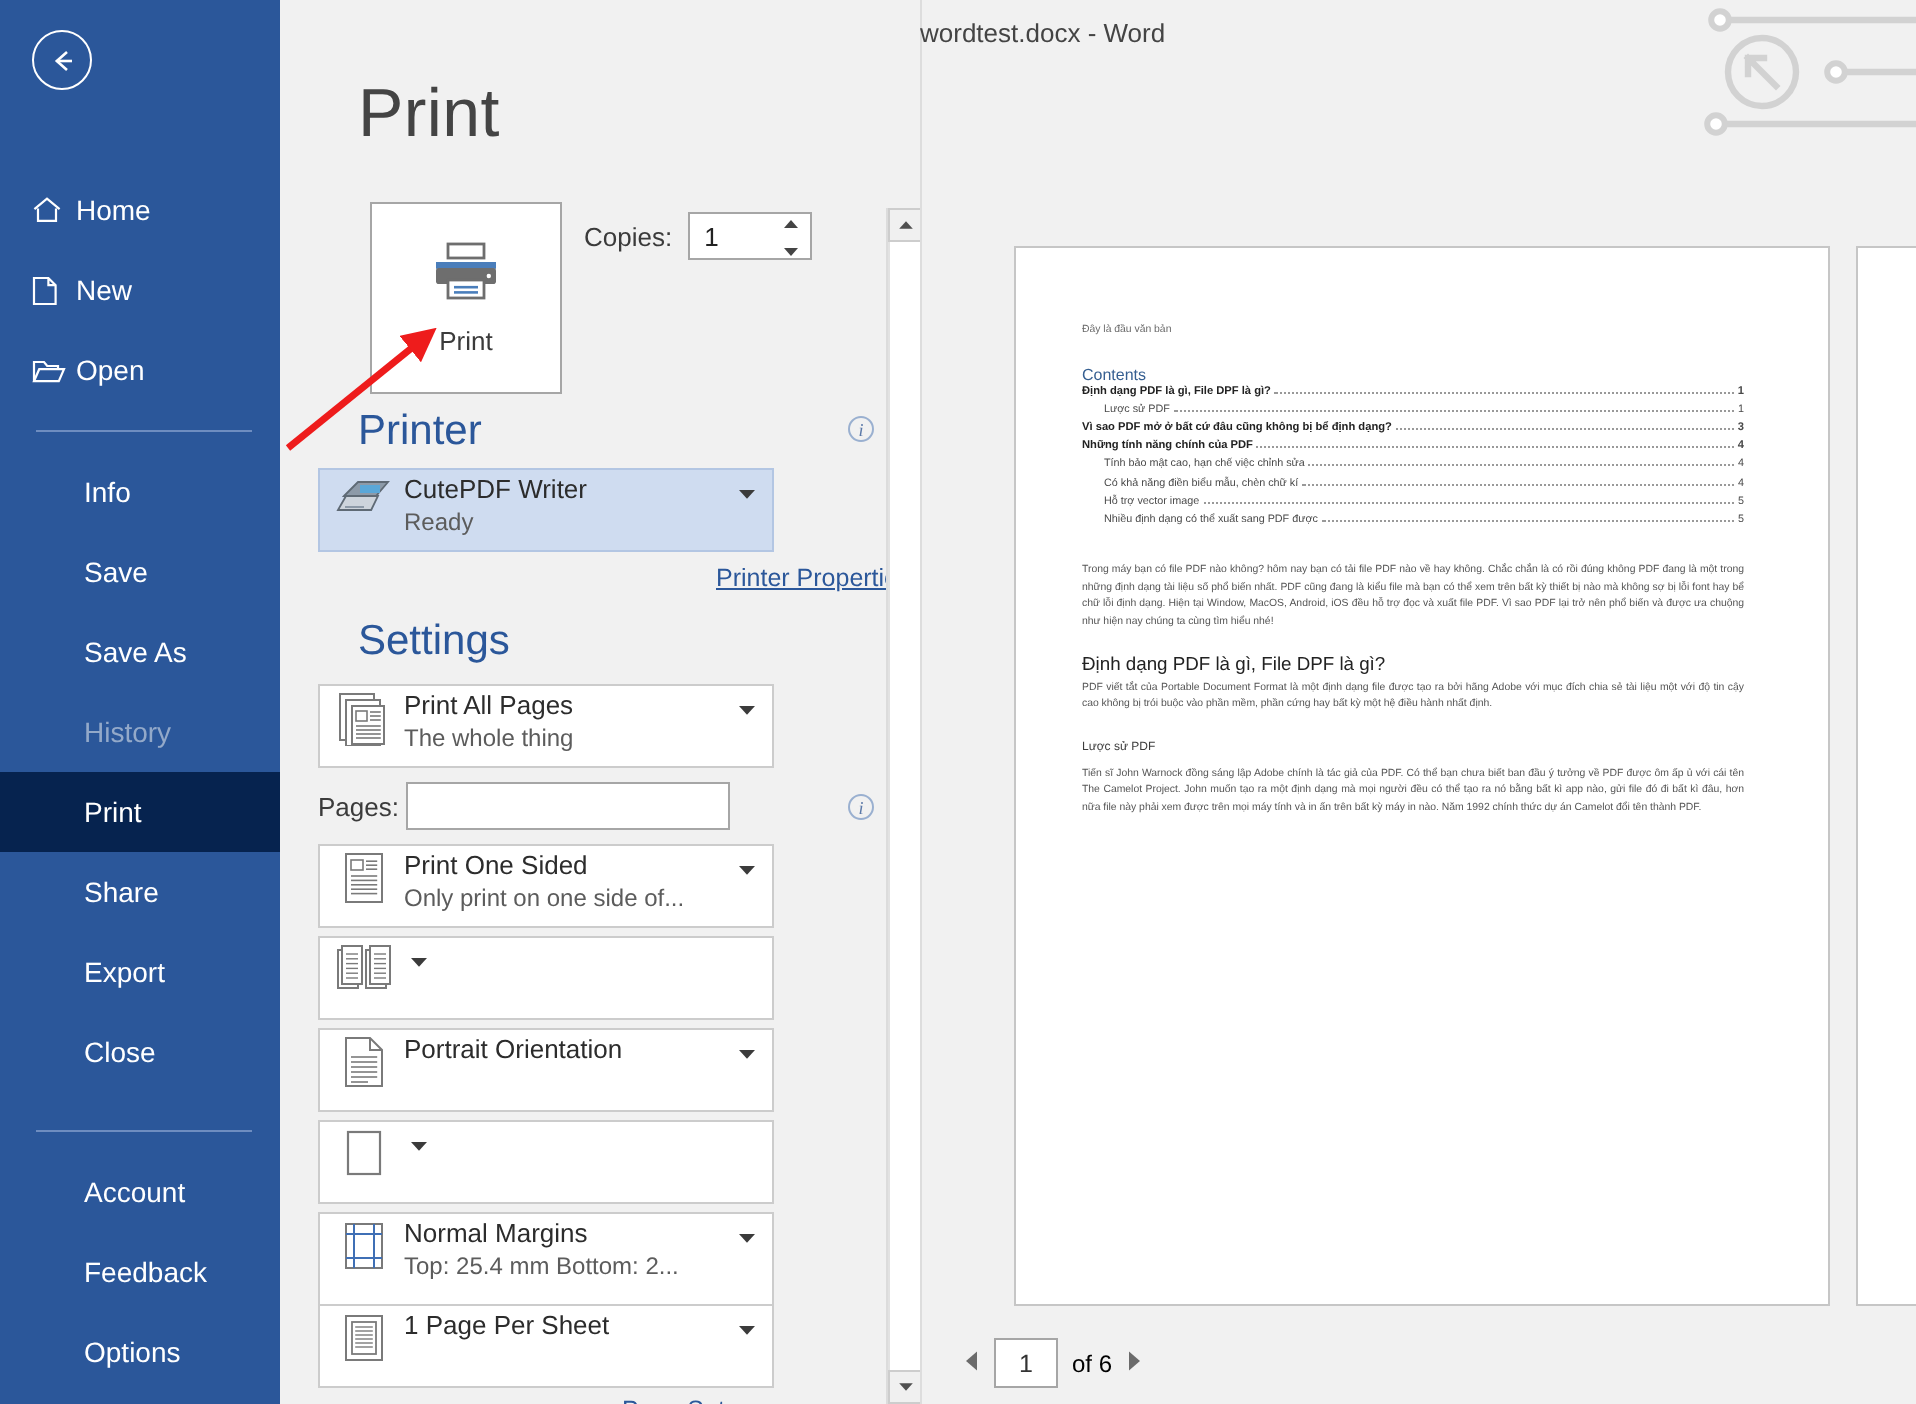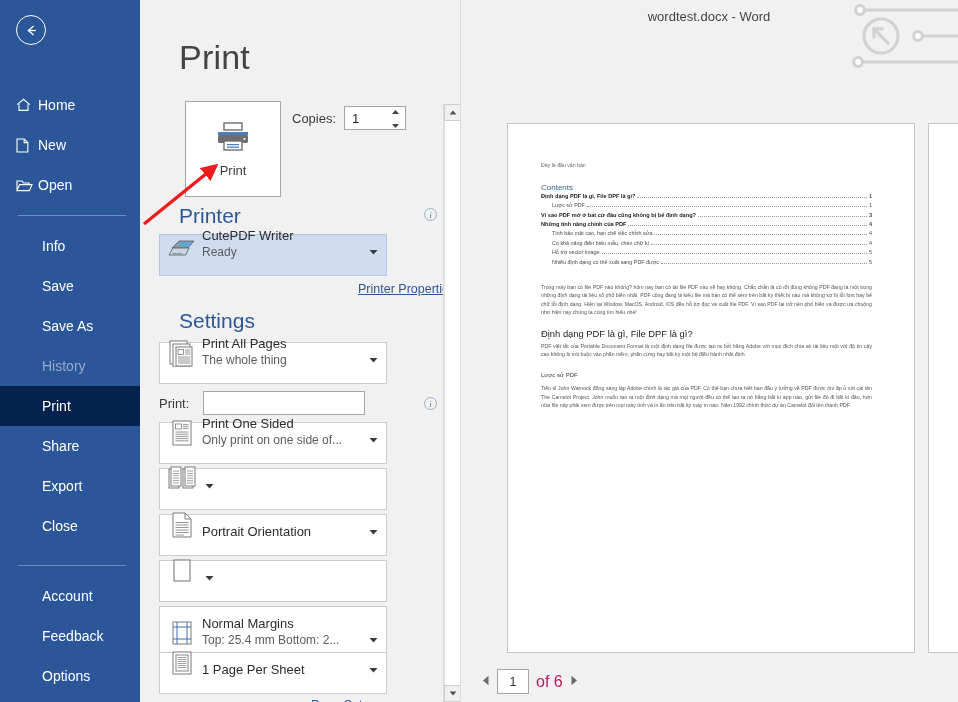--- a/index.html
+++ b/index.html
@@ -89,21 +89,21 @@
   .info-ico {
     position: absolute; width: 13px; height: 13px;
     border: 1px solid #9ab0d0; border-radius: 50%;
     color: #5b79a8; font-size: 9px; font-style: italic;
     display: flex; align-items: center; justify-content: center;
     font-family: "Liberation Serif", serif;
   }
   .combo {
     position: absolute; left: 19px; width: 228px;
     border: 1px solid #cccccc; background: #ffffff;
-    display: flex; align-items: flex-end; padding: 16px 4px;
+    display: flex; align-items: flex-start; padding: 2px 4px;
   }
   .combo.printer-sel { background: #cfdcf0; border-color: #b3c6e3; }
   .combo .cicon {
     width: 36px; flex: 0 0 36px; display: flex;
     align-items: center; justify-content: center;
   }
   .combo .ctext { flex: 1; overflow: hidden; padding-left: 2px; }
   .combo .c1 { font-size: 13px; color: #2c2c2c; white-space: nowrap; }
   .combo .c2 { font-size: 12px; color: #5c5c5c; white-space: nowrap; margin-top: 2px; }
   .combo .caret { width: 18px; flex: 0 0 18px; text-align: center; }
@@ -139,21 +139,21 @@
   .preview-pane {
     position: relative; flex: 1; height: 702px;
     background: #f1f1f1; overflow: hidden;
   }
   .pane-divider {
     position: absolute; left: 0; top: 0; width: 1px; height: 702px;
     background: #dddddd;
   }
   .titlebar {
     position: absolute; top: 9px; left: 0; width: 100%;
-    text-align: center; font-size: 13px; color: #444444;
+    text-align: left; font-size: 13px; color: #444444;
   }
   .deco {
     position: absolute; right: -10px; top: 2px;
     width: 120px; height: 68px; opacity: 1;
   }
   .doc-page {
     position: absolute; background: #ffffff;
     border: 1px solid #c6c6c6;
   }
   .doc-page.p1 { left: 47px; top: 123px; width: 408px; height: 530px; }
@@ -186,21 +186,21 @@
   .pagenav {
     position: absolute; left: 22px; bottom: 8px;
     display: flex; align-items: center; gap: 7px;
   }
   .pagenav .arw { color: #6b6b6b; font-size: 11px; }
   .pagenav .pbox {
     width: 32px; height: 25px; border: 1px solid #a6a6a6;
     background: #ffffff; display: flex; align-items: center;
     justify-content: center; font-size: 12.5px; color: #333;
   }
-  .pagenav .oftxt { font-size: 16px; color: #be185d; }
+  .pagenav .oftxt { font-size: 12px; color: #000000; }
 
   
   .red-arrow { position: absolute; left: 130px; top: 150px; pointer-events: none; }
 </style>
 </head>
 <body>
 
 <div class="app">
 
   <div class="sidebar">
@@ -367,21 +367,21 @@
           <div class="c2">The whole thing</div>
         </span>
         <span class="caret">
           <svg width="9" height="6" viewBox="0 0 9 6">
               <path d="M0.5 1 H8.5 L4.5 5.4 Z" fill="#3b3b3b"></path>
             </svg>
         </span>
       </div>
 
       <div class="pages-row" style="top:305px">
-        <span class="plbl">Print:</span>
+        <span class="plbl">Pages:</span>
         <input class="pages-input" type="text" value="" style="">
       </div>
       <div class="info-ico" style="left:284px; top:311px">i</div>
 
       <div class="combo" style="top:336px; height:42px">
         <span class="cicon">
           <svg width="26" height="28" viewBox="0 0 26 28">
             <rect x="4" y="2" width="18" height="24" fill="#fff" stroke="#7a7a7a" stroke-width="1"></rect>
             <rect x="6.5" y="5" width="6" height="5" fill="none" stroke="#7a7a7a" stroke-width="0.8"></rect>
             <g stroke="#7a7a7a" stroke-width="0.8">

